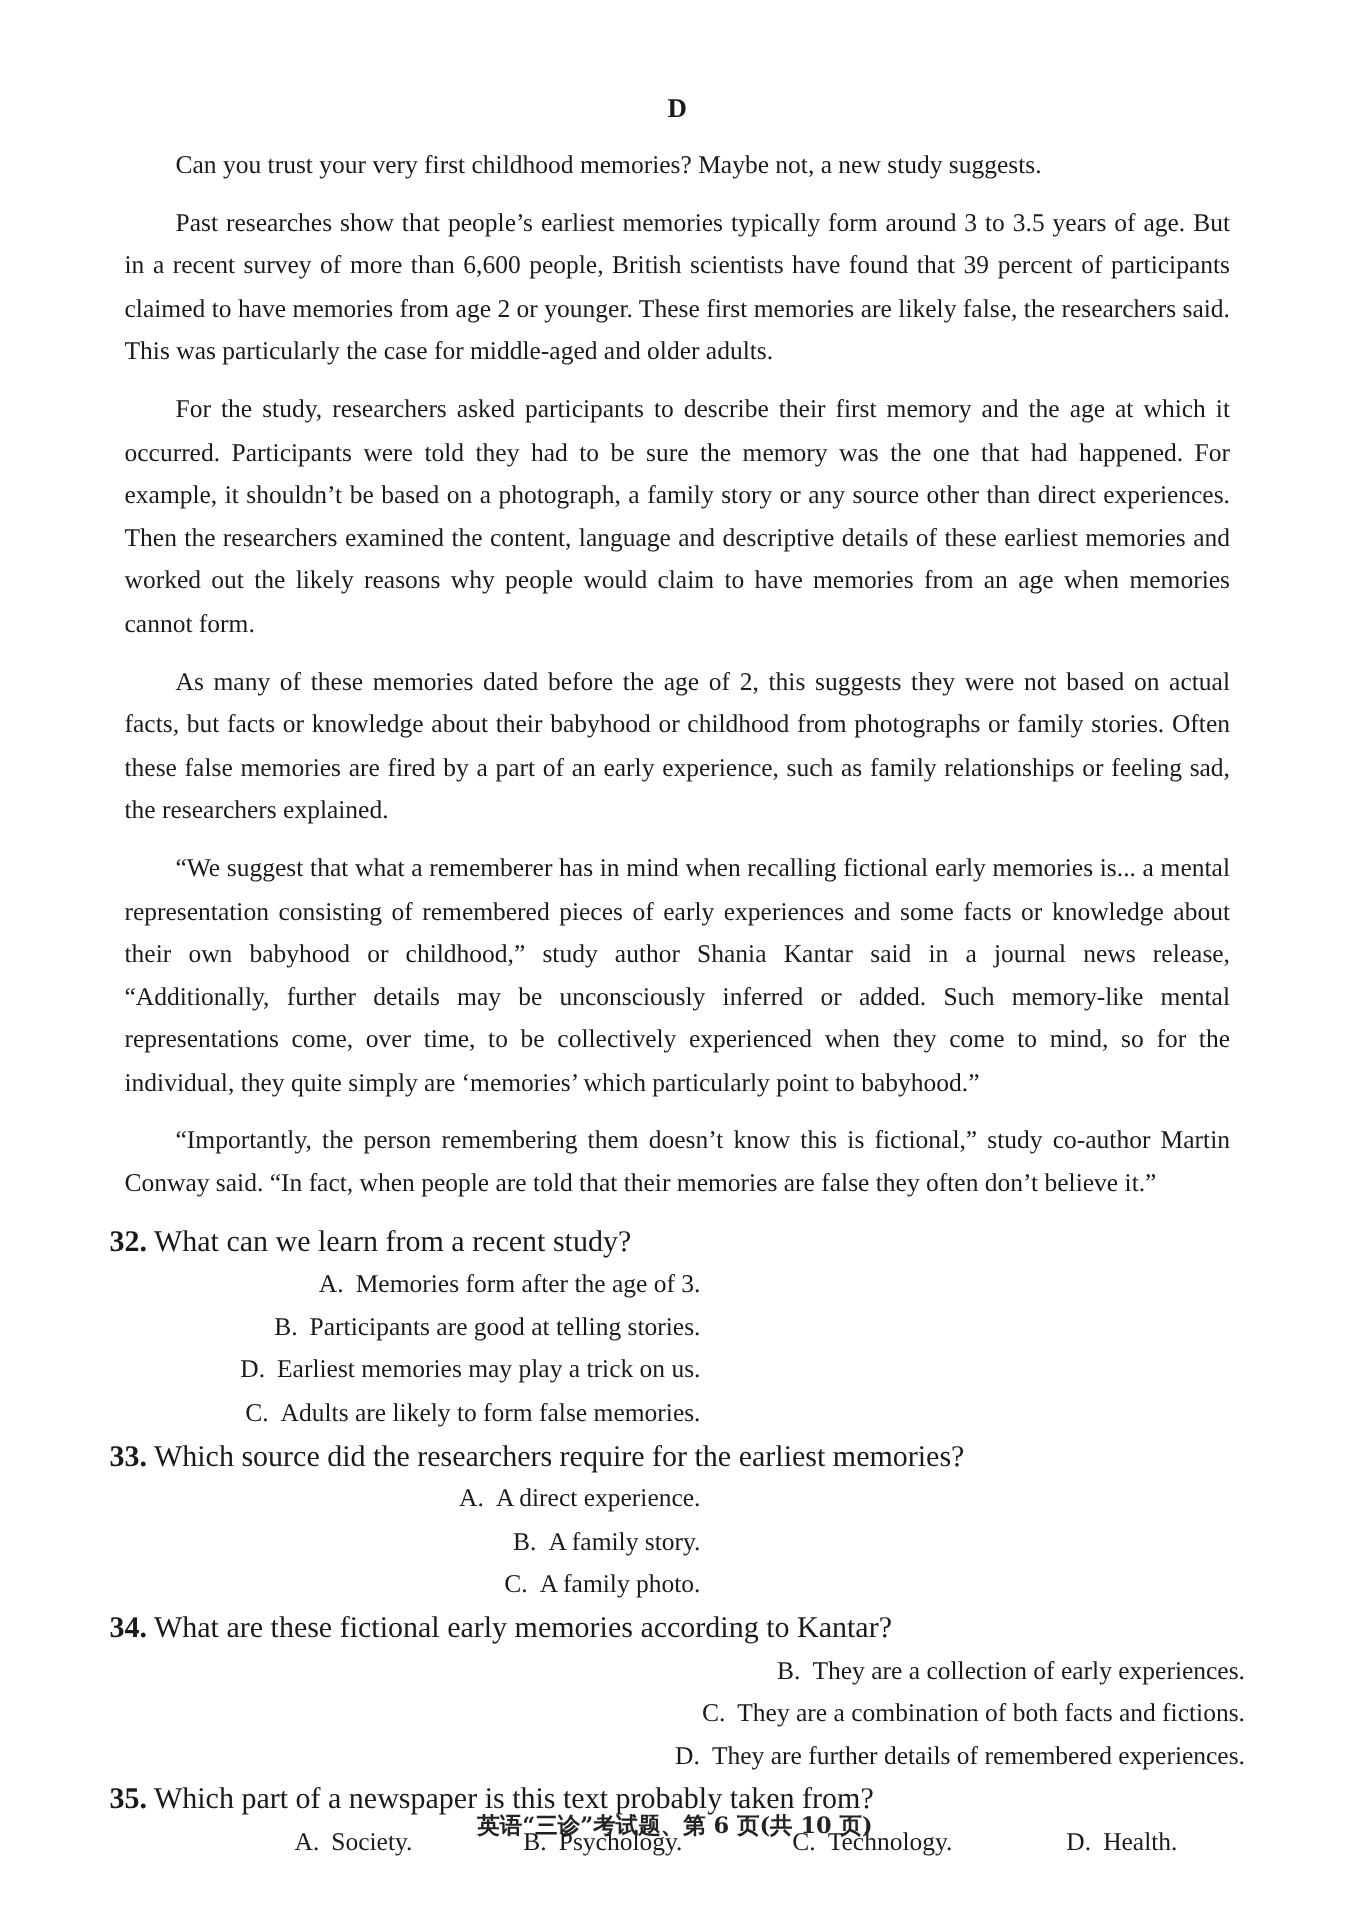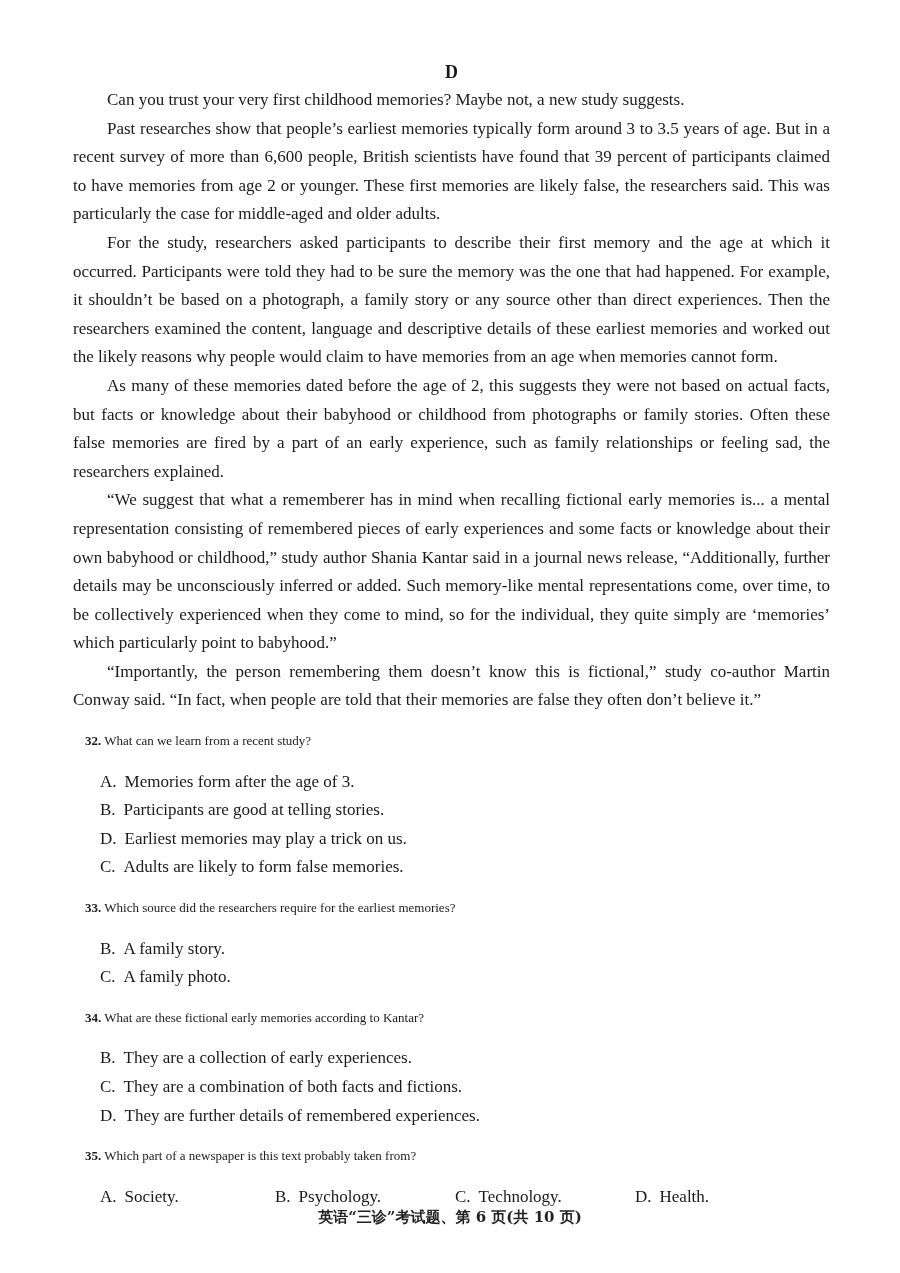--- a/index.html
+++ b/index.html
@@ -1,23 +1,23 @@
 <!DOCTYPE html>
 <html><head>
 <meta charset="utf-8">
 <style>
   html, body { margin: 0; padding: 0; background: #ffffff; }
   body { width: 900px; height: 1273px; position: relative; overflow: hidden;
          font-family: "Liberation Serif", "DejaVu Serif", serif; color: #1a1a1a; }
   .page { position: absolute; left: 73px; top: 58px; width: 757px; }
   .section-letter { text-align: center; font-weight: bold; font-size: 18px; height: 28px; line-height: 28px; }
-  .para { font-size: 17px; line-height: 28.6px; text-align: justify; text-indent: 2em; margin: 0; }
-  .q { font-size: 13px; line-height: 28.6px; margin: 12px; }
+  .para { font-size: 17px; line-height: 28.6px; text-align: justify; text-indent: 2em; margin: 10px; }
+  .q { font-size: 20px; line-height: 28.6px; margin: 0; }
   .q-num { font-weight: bold; }
-  .opts { display: flex; flex-wrap: wrap; margin: 0; padding-left: 27px; font-size: 17px; line-height: 28.6px; }
+  .opts { display: flex; flex-wrap: wrap; margin: 0; padding-left: 27px; font-size: 17px; line-height: 28.6px; text-align: right; }
   .opts .opt { box-sizing: border-box; }
   .opts.two .opt { width: 367px; }
   .opts.one .opt { width: 100%; }
   .opts.four .opt:nth-child(1) { width: 175px; }
   .opts.four .opt:nth-child(2) { width: 180px; }
   .opts.four .opt:nth-child(3) { width: 180px; }
   .opts.four .opt:nth-child(4) { width: 150px; }
   .opt-letter { margin-right: 8px; }
   .footer { position: absolute; top: 1208px; left: 0; width: 900px; text-align: center;
             font-family: "DejaVu Serif", serif; font-size: 15px; font-weight: bold; color: #222; }
@@ -49,20 +49,21 @@
       <div class="opt"><span class="opt-letter">C.</span><span>Adults are likely to form false memories.</span></div>
     </div>
   </div>
 
   <div>
     <p class="q">
       <span class="q-num">33.</span>
       <span>Which source did the researchers require for the earliest memories?</span>
     </p>
     <div class="opts two">
+      <div class="opt"><span class="opt-letter">A.</span><span>A direct experience.</span></div>
       <div class="opt"><span class="opt-letter">B.</span><span>A family story.</span></div>
       <div class="opt"><span class="opt-letter">C.</span><span>A family photo.</span></div>
     </div>
   </div>
 
   <div>
     <p class="q">
       <span class="q-num">34.</span>
       <span>What are these fictional early memories according to Kantar?</span>
     </p>

